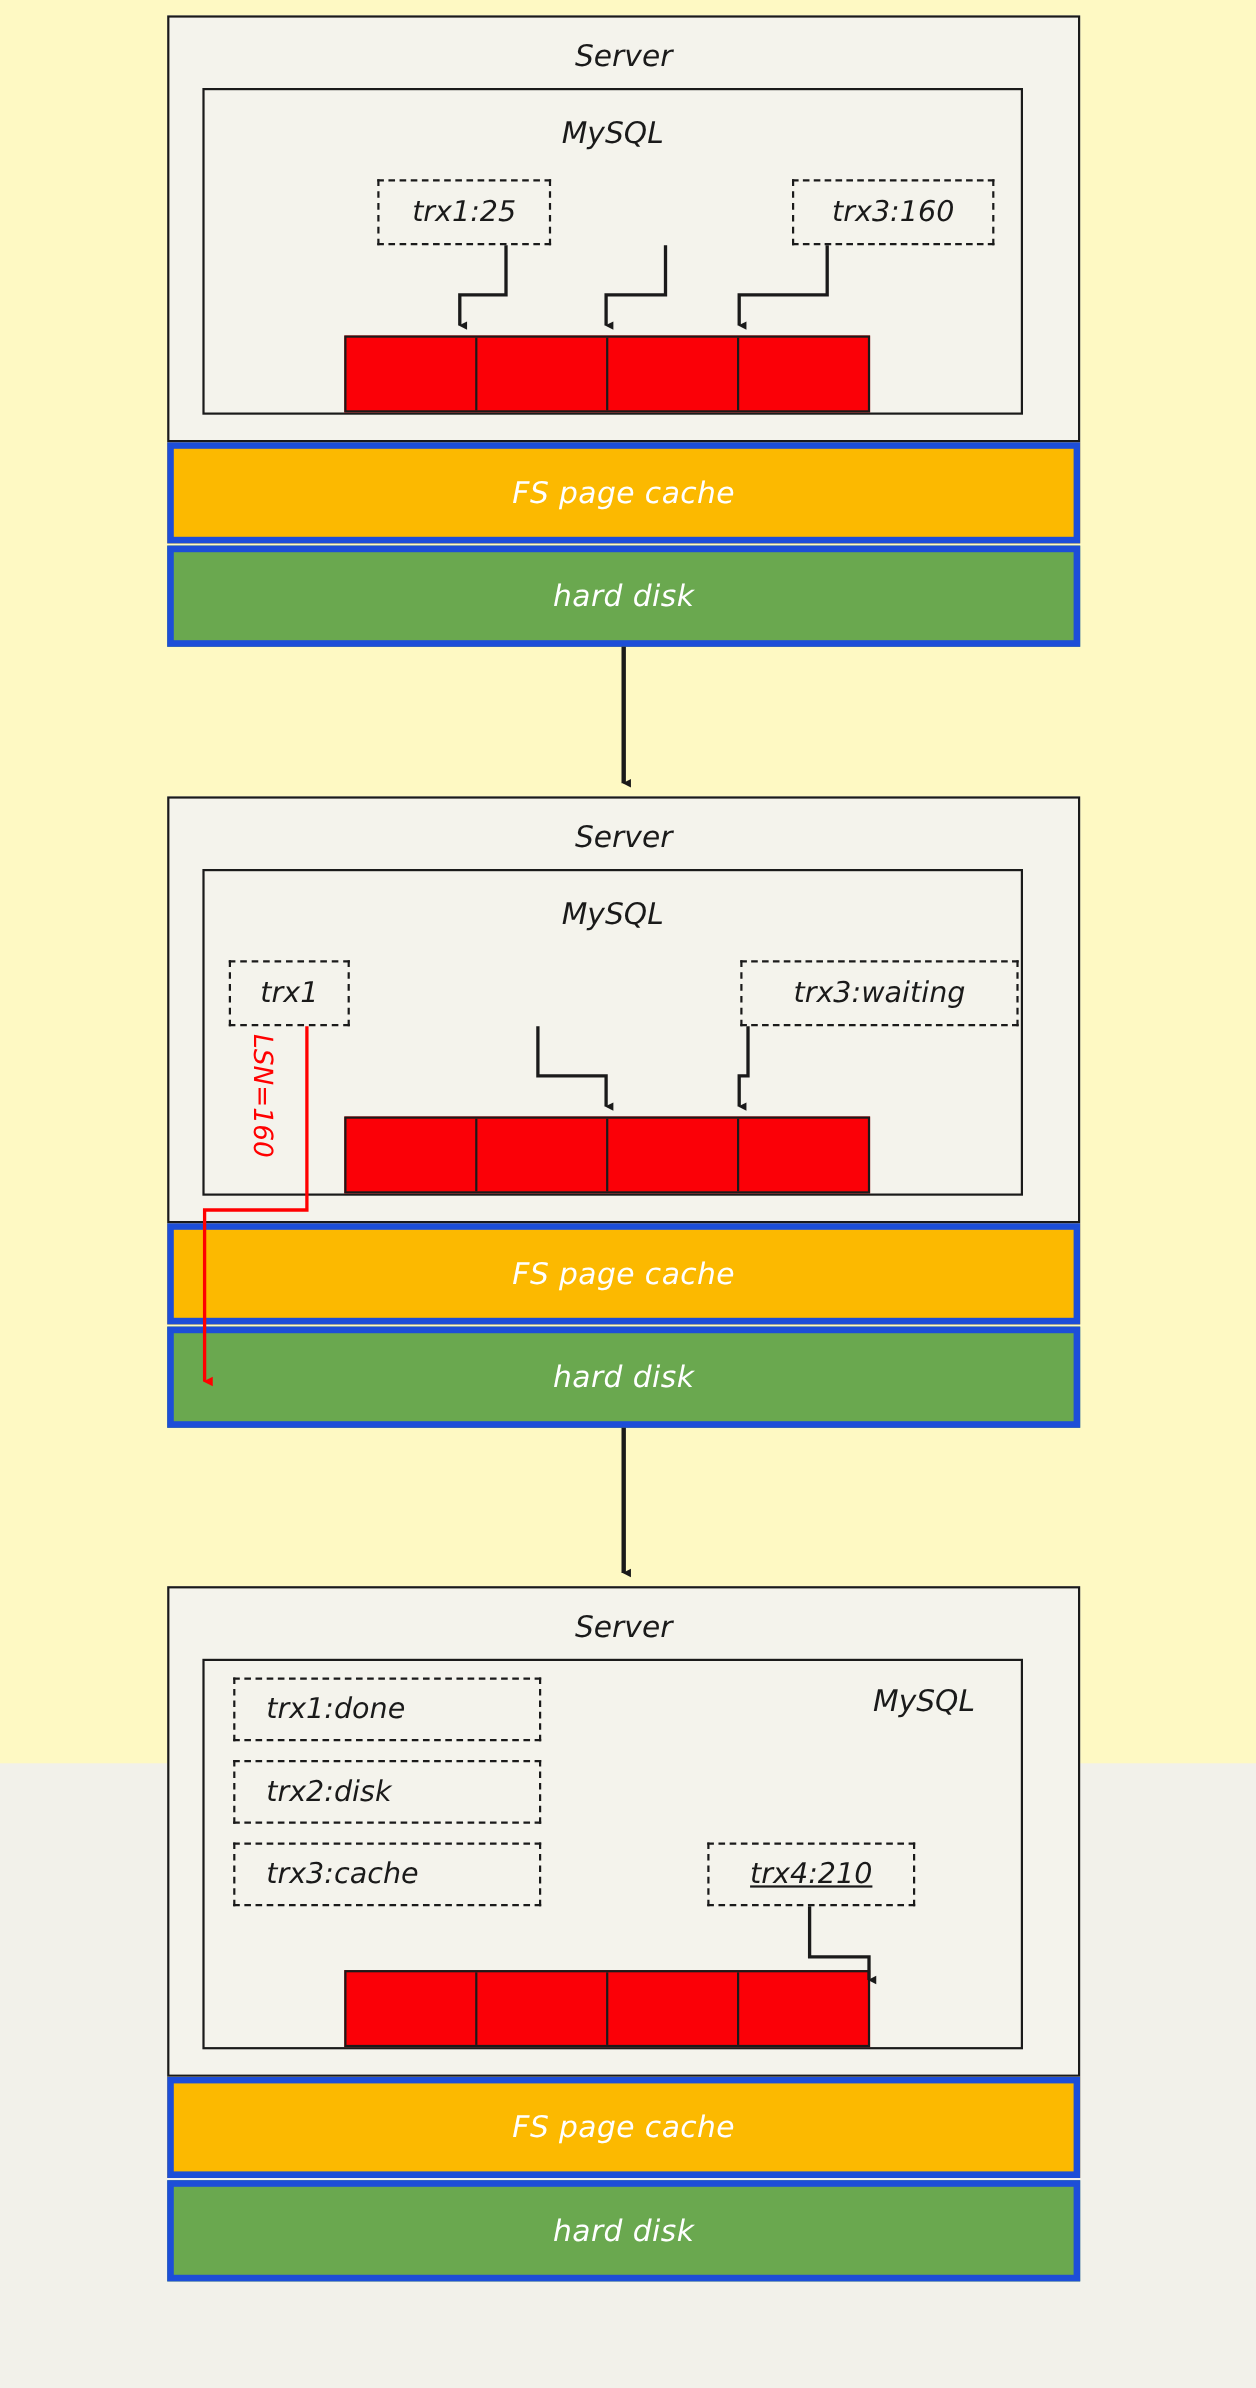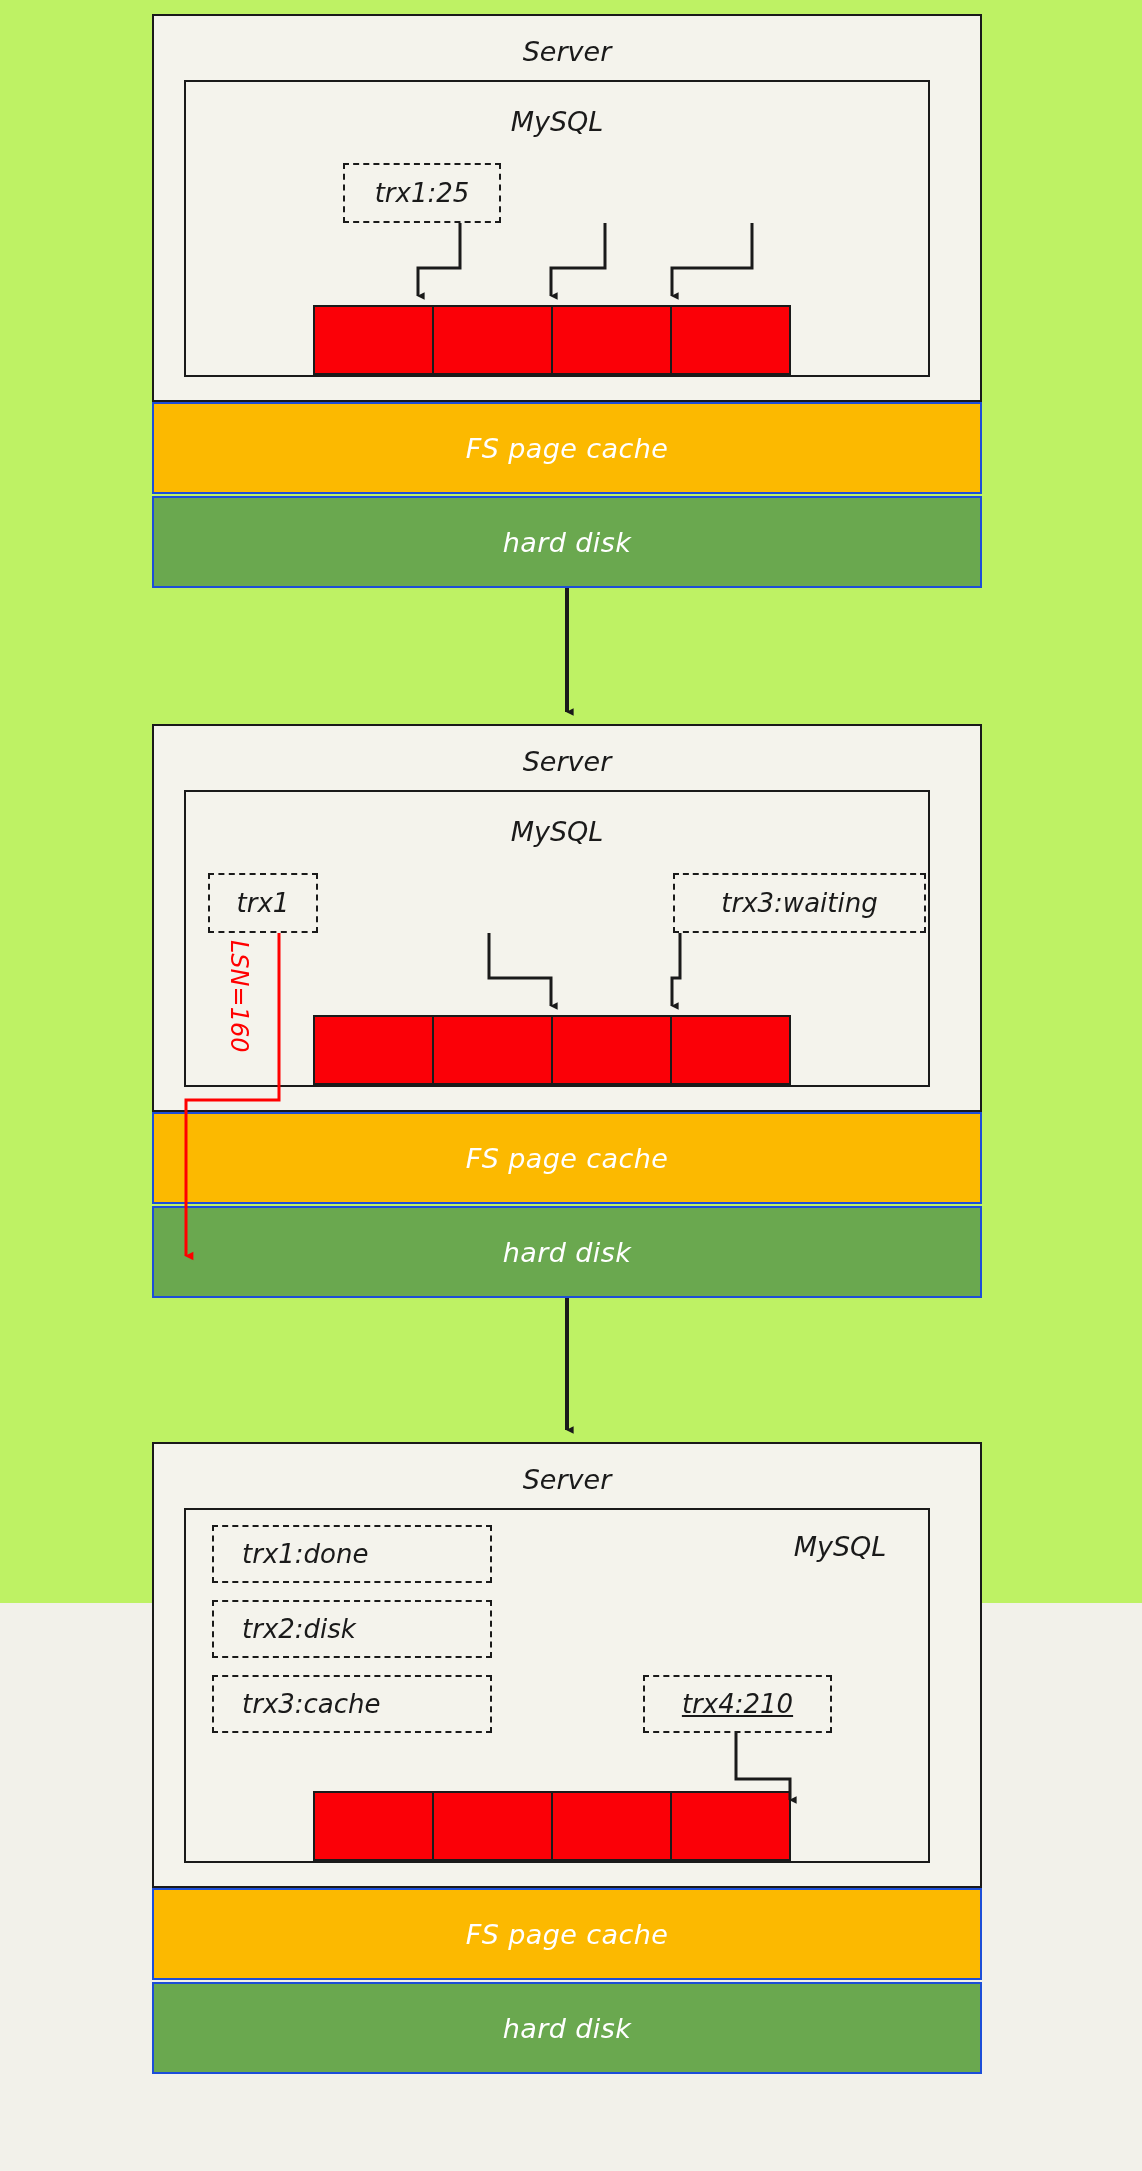--- a/index.html
+++ b/index.html
@@ -12,21 +12,21 @@
     height: 2171px;
     position: relative;
     font-family: "DejaVu Sans", sans-serif;
     overflow: hidden;
   }
   #stage {
     position: absolute;
     left: 0; top: 0;
     width: 1142px;
     height: 1603px;
-    background: #bef264;
+    background: #fef9c3;
   }
   svg.layer {
     position: absolute;
     left: 0; top: 0;
     width: 1142px;
     height: 2171px;
     overflow: visible;
   }
   .panel {
     position: absolute;
@@ -38,21 +38,21 @@
   }
   .mysql-box {
     position: absolute;
     box-sizing: border-box;
     background: #f4f3ec;
     border: 2px solid #1a1a1a;
   }
   .band {
     position: absolute;
     box-sizing: border-box;
-    border: 2px solid #1d4ed8;
+    border: 6px solid #1d4ed8;
     display: flex;
     align-items: center;
     justify-content: center;
     text-align: center;
   }
   .band-label {
     color: #ffffff;
     font-size: 27px;
     letter-spacing: .4px;
     font-family: "DejaVu Sans", sans-serif;
@@ -112,20 +112,21 @@
 
   <div class="panel server-box" style="left:152px; top:14px; width:830px; height:388px;"></div>
 
   <div class="title" style="left:0; top:36px; width:830px; text-align:center; margin-left:152px;">Server</div>
 
   <div class="mysql-box" style="left:184px; top:80px; width:746px; height:297px;"></div>
 
   <div class="title" style="left:184px; top:106px; width:746px; text-align:center;">MySQL</div>
 
   <div class="trx" style="left:343px; top:163px; width:158px; height:60px;">trx1:25</div>
+  <div class="trx" style="left:720px; top:163px; width:184px; height:60px;">trx3:160</div>
 
   <div class="redbar" style="left:313px; top:305px; width:478px; height:70px;">
     <div class="redcell"></div>
     <div class="redcell"></div>
     <div class="redcell"></div>
     <div class="redcell"></div>
   </div>
 
   <div class="band" style="left:152px; top:402px; width:830px; height:92px; background:#fcb900;">
     <span class="band-label">FS page cache</span>

